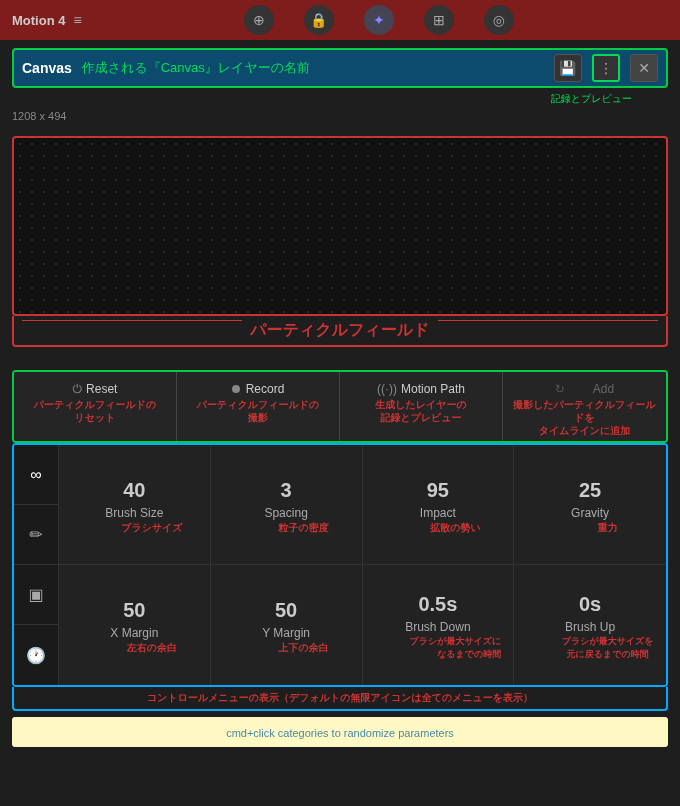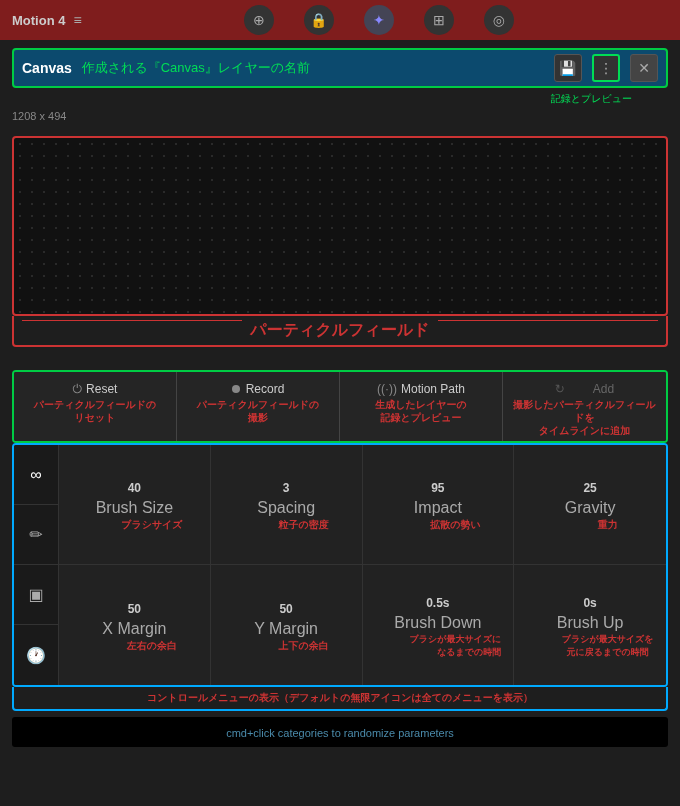--- a/index.html
+++ b/index.html
@@ -209,28 +209,28 @@
       flex-direction: column;
       align-items: center;
       justify-content: center;
       padding: 8px 4px 4px;
       cursor: pointer;
     }
     .control-cell:nth-child(4), .control-cell:nth-child(8) { border-right: none; }
     .control-cell:nth-child(5), .control-cell:nth-child(6),
     .control-cell:nth-child(7), .control-cell:nth-child(8) { border-bottom: none; }
     .control-value {
-      font-size: 12px;
+      font-size: 20px;
       color: #ccc;
       font-weight: bold;
       margin-bottom: 4px;
       text-align: center;
     }
     .control-name {
-      font-size: 16px;
+      font-size: 12px;
       color: #aaa;
       margin-bottom: 1px;
     }
     .control-label {
       font-size: 10px;
       color: #cc3333;
       font-weight: bold;
       margin-left: 35px;
     }
 
@@ -244,21 +244,21 @@
       color: #cc3333;
       font-weight: bold;
       text-align: center;
       margin-bottom: 6px;
     }
 
     
     .footer {
       text-align: center;
       padding: 6px;
-      background: #000000;
+      background: #fef9c3;
       border-radius: 3px;
       margin: 0 0 4px;
     }
     .footer-text {
       font-size: 11px;
       color: #4a8aaa;
     }
 
     
     .top-toolbar {

